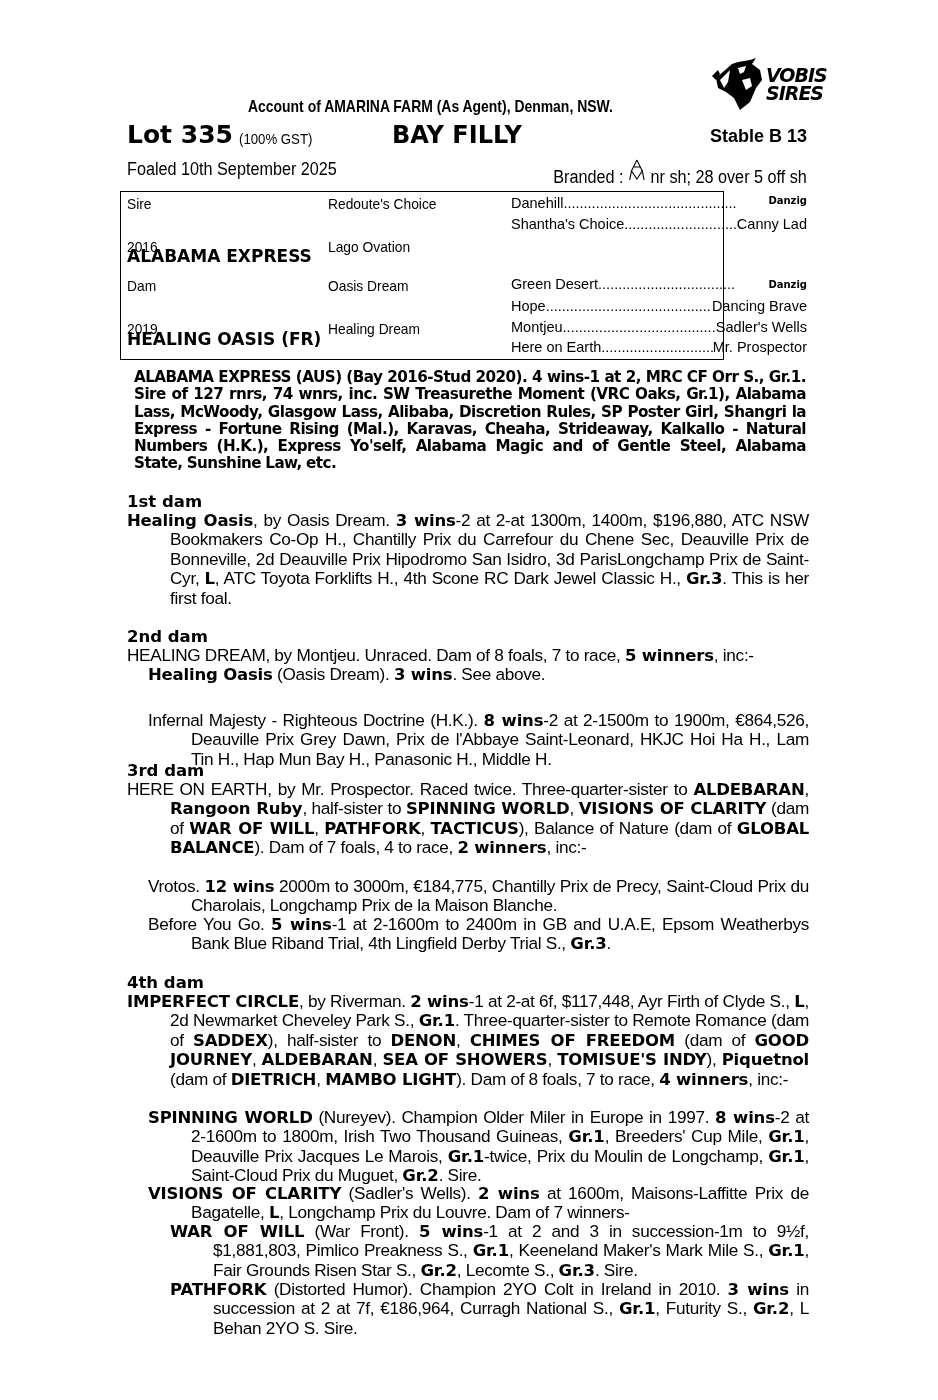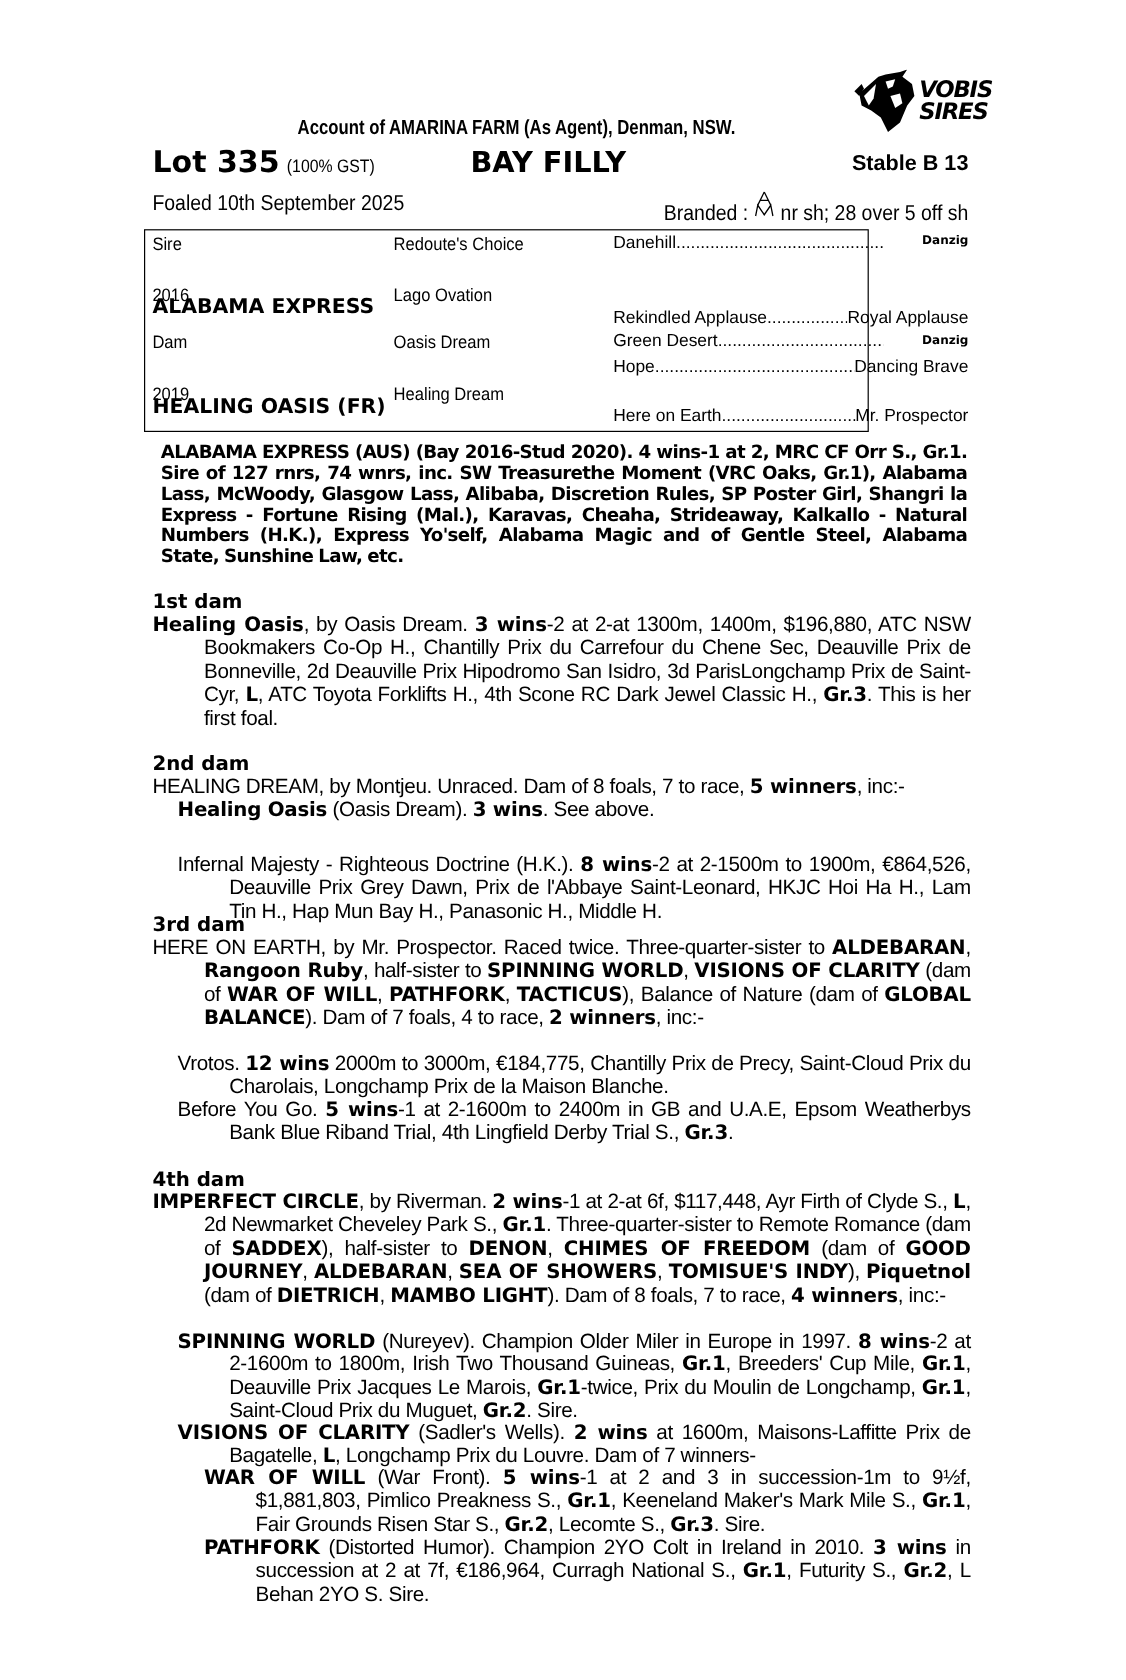--- a/index.html
+++ b/index.html
@@ -87,34 +87,39 @@
   <span class="bigname" style="left:6px;top:105px;">HEALING OASIS (FR)</span>
   <span class="cell" style="left:6px;top:128px;">2019</span>
   <span class="cell" style="left:207px;top:85px;">Oasis Dream</span>
   <span class="cell" style="left:207px;top:128px;">Healing Dream</span>
 
   <div class="gp" style="top:3px;">
       <span class="l">Danehill</span>
       <span class="dots"></span>
       <span class="r bold">Danzig</span>
     </div>
-  <div class="gp" style="top:65px;">
-      <span class="l">Rekindled Applause</span>
+  <div class="gp" style="top:24px;">
+      <span class="l">Shantha's Choice</span>
       <span class="dots"></span>
-      <span class="r">Royal Applause</span>
+      <span class="r">Canny Lad</span>
     </div>
   <div class="gp" style="top:82px;align-items:center;">
       <span class="l">Green Desert</span>
       <span class="dots"></span>
       <span class="r bold">Danzig</span>
     </div>
   <div class="gp" style="top:106px;">
       <span class="l">Hope</span>
       <span class="dots"></span>
       <span class="r">Dancing Brave</span>
+    </div>
+  <div class="gp" style="top:127px;">
+      <span class="l">Montjeu</span>
+      <span class="dots"></span>
+      <span class="r">Sadler's Wells</span>
     </div>
   <div class="gp" style="top:147px;">
       <span class="l">Here on Earth</span>
       <span class="dots"></span>
       <span class="r">Mr. Prospector</span>
     </div>
 </div>
 
 <div id="sire-blurb" class="abs">ALABAMA EXPRESS (AUS) (Bay 2016-Stud 2020). 4 wins-1 at 2, MRC CF Orr S., Gr.1. Sire of 127 rnrs, 74 wnrs, inc. SW Treasurethe Moment (VRC Oaks, Gr.1), Alabama Lass, McWoody, Glasgow Lass, Alibaba, Discretion Rules, SP Poster Girl, Shangri la Express - Fortune Rising (Mal.), Karavas, Cheaha, Strideaway, Kalkallo - Natural Numbers (H.K.), Express Yo'self, Alabama Magic and of Gentle Steel, Alabama State, Sunshine Law, etc.</div>
 

